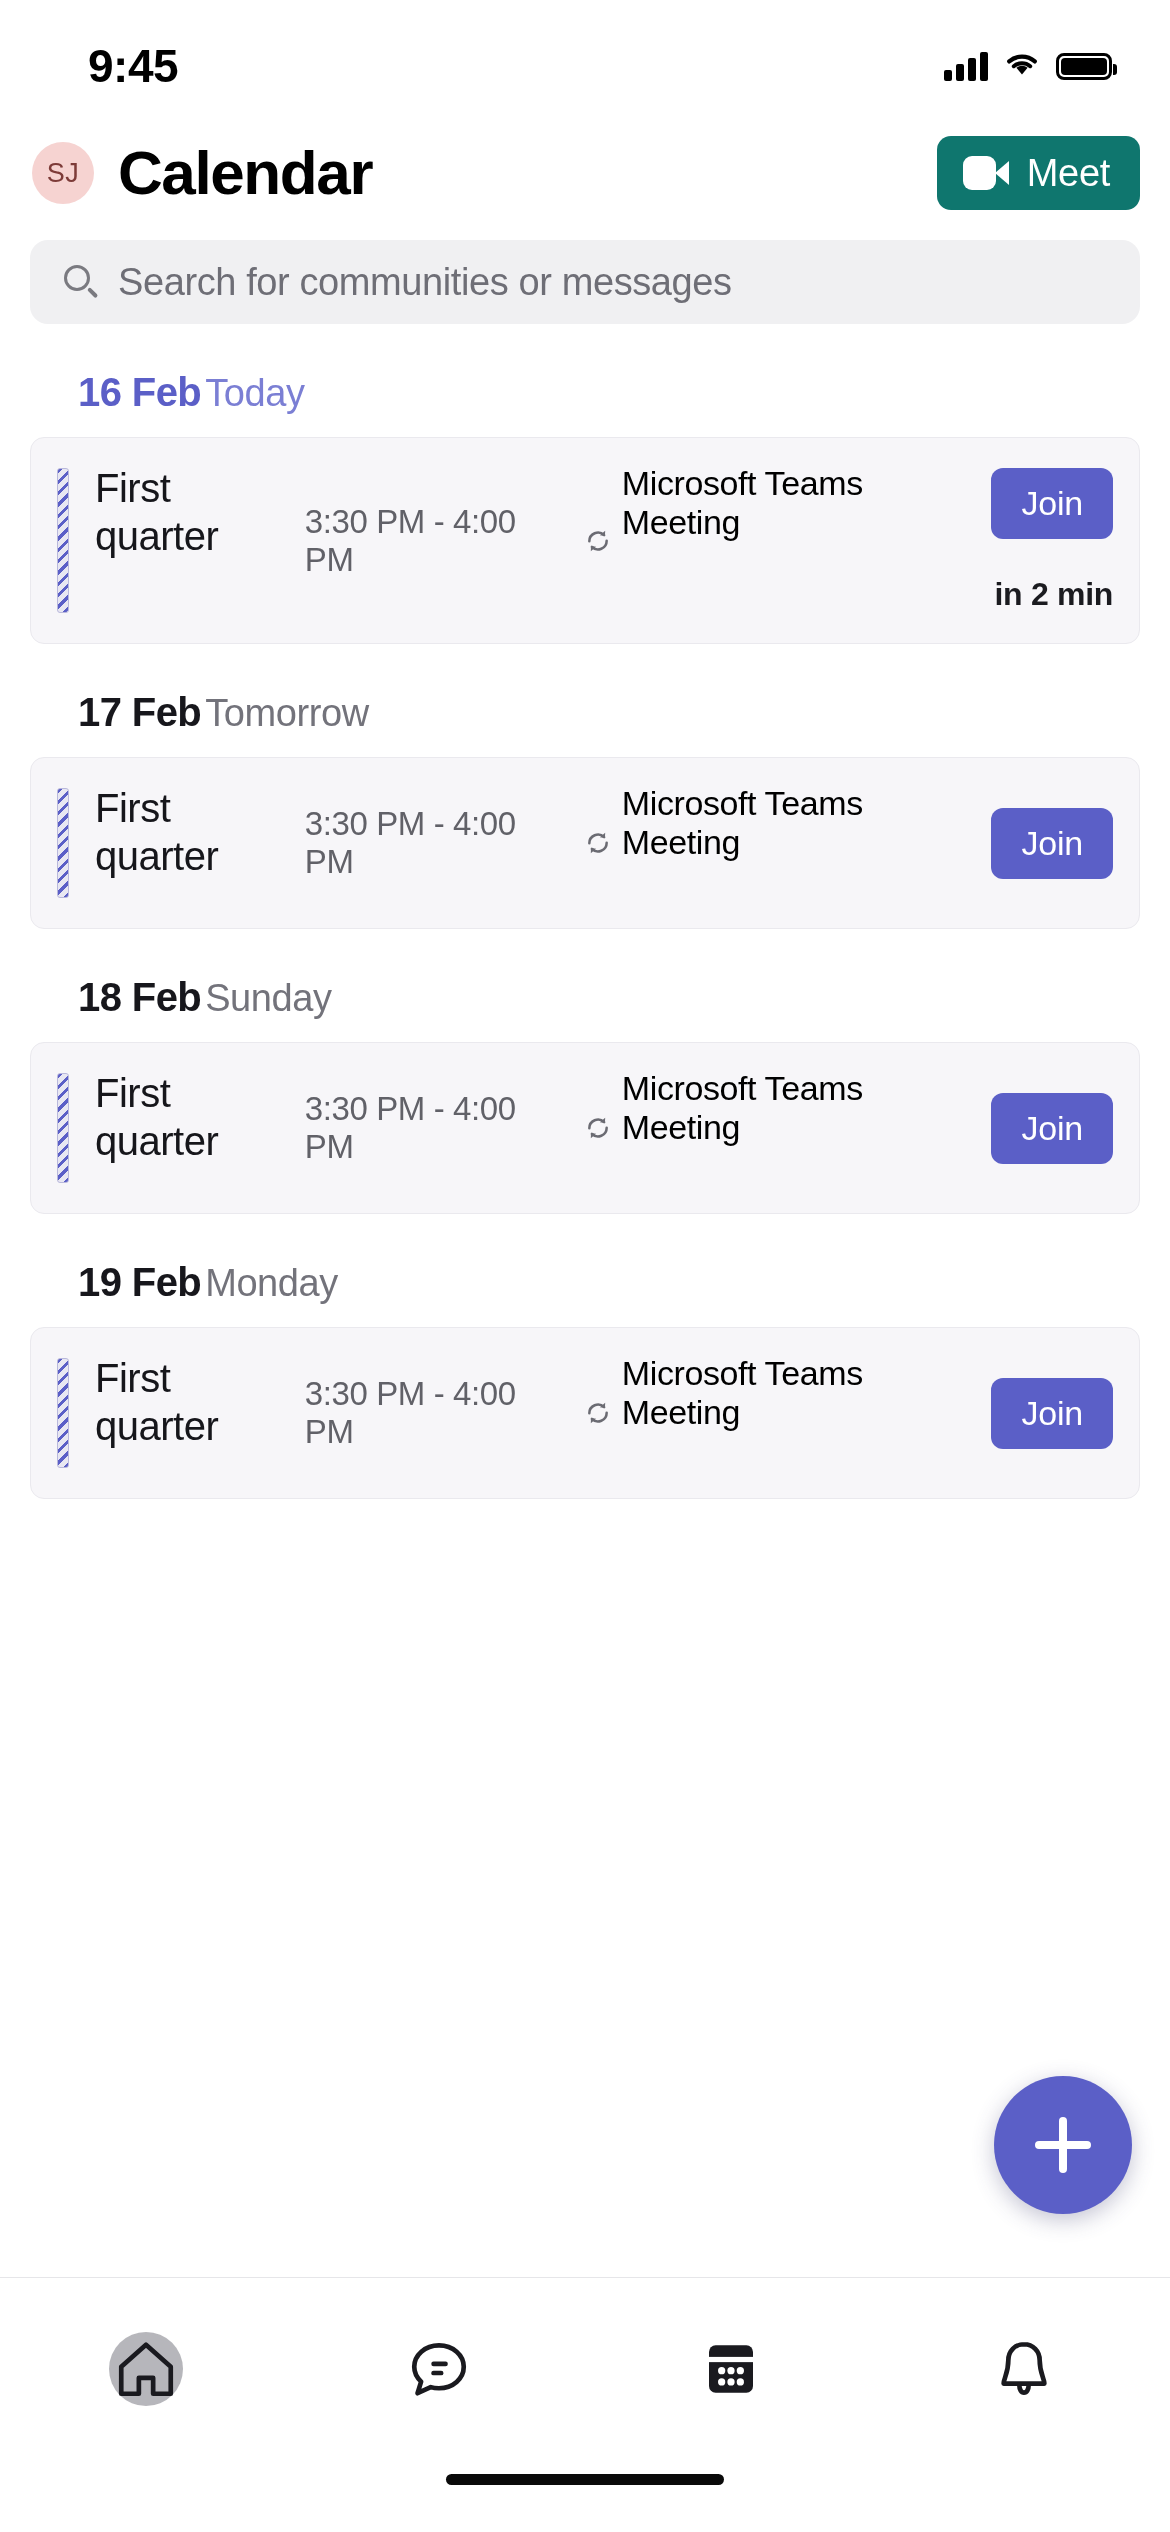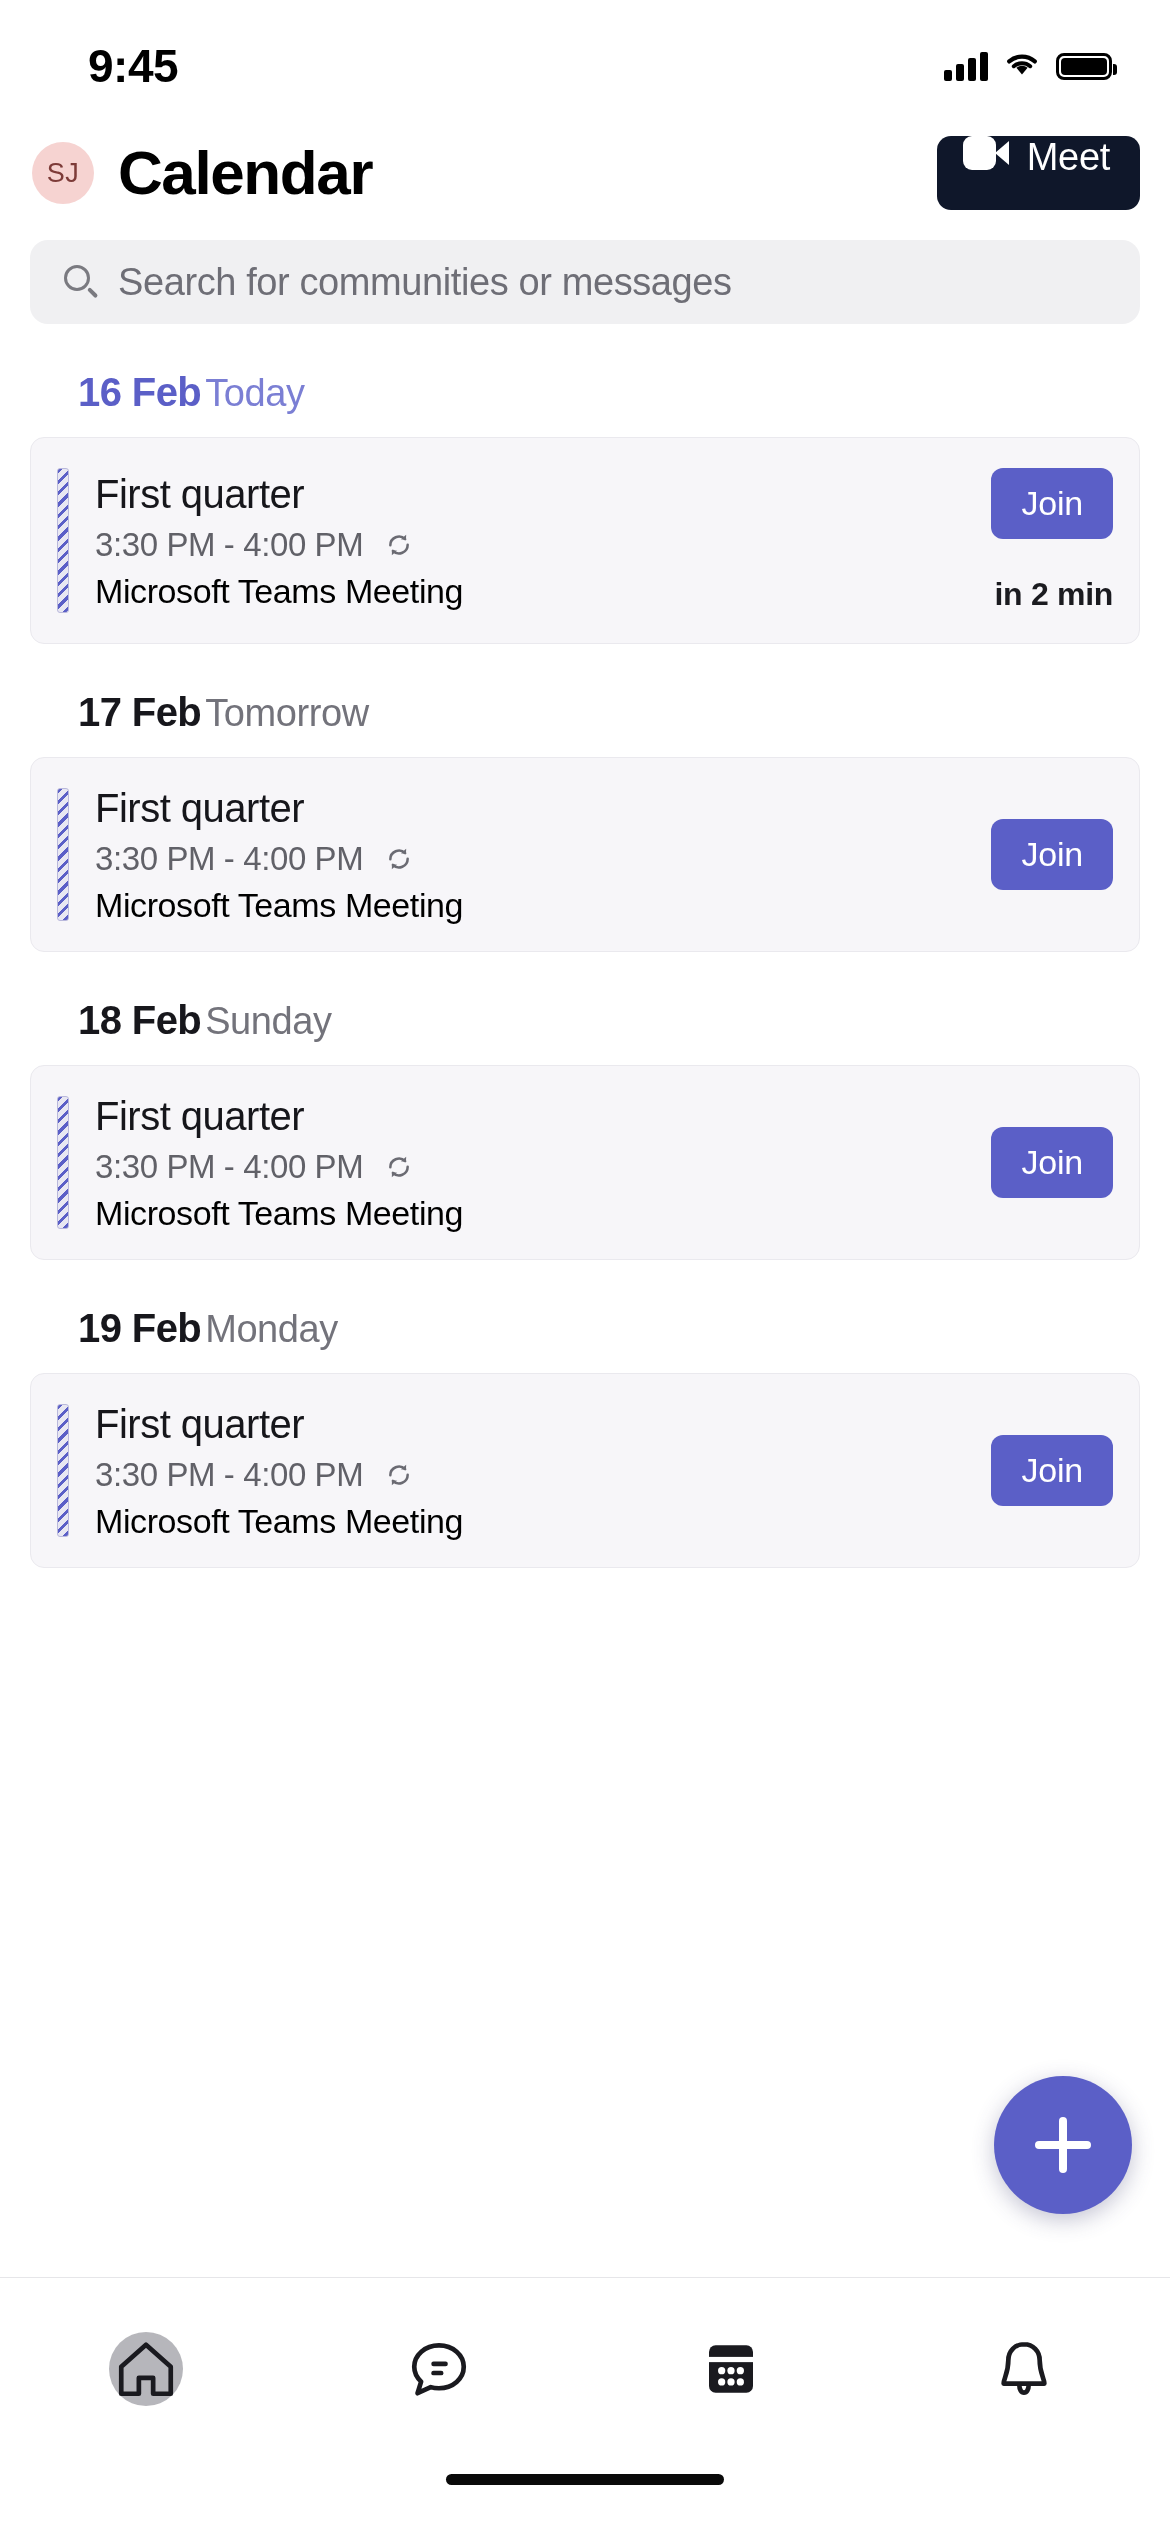--- a/index.html
+++ b/index.html
@@ -73,24 +73,24 @@
   }
   .page-title {
     font-size:62px;
     font-weight:700;
     color:#000;
     letter-spacing:-1.4px;
     flex:1 1 auto;
     line-height:1;
   }
   .meet-btn {
-    background:#0f172a;
+    background:#0f766e;
     border-radius:14px;
     height:74px;
-    display:flex; 
+    display:flex; align-items:center;
     gap:18px;
     padding:0 30px 0 26px;
     flex:0 0 auto;
     border:none;
     cursor:pointer;
   }
   .meet-btn .cam {
     width:46px; height:34px; position:relative; flex:0 0 auto;
   }
   .meet-btn .cam .body {
@@ -166,21 +166,21 @@
     margin:4px 26px 4px 26px;
     border-radius:3px;
     flex:0 0 auto;
     background:repeating-linear-gradient(
       135deg,
       #5B5FC7 0px, #5B5FC7 3px,
       #E8E7F2 3px, #E8E7F2 8px
     );
     border:1px solid #B9B8DC;
   }
-  .card-main { flex:1 1 auto; display:flex; flex-direction:column; justify-content:center; gap:8px; }
+  .card-main { flex:1 1 auto; display:flex; justify-content:center; gap:8px; }
   .ev-title { font-size:40px; color:#16161B; letter-spacing:-0.5px; line-height:1.2; }
   .ev-time-row { display:flex; align-items:center; gap:20px; }
   .ev-time { font-size:33px; color:#616168; letter-spacing:-0.4px; }
   .recur {
     width:32px; height:32px; position:relative; flex:0 0 auto;
   }
   .recur svg { display:block; width:32px; height:32px; }
   .ev-sub { font-size:34px; color:#000000; letter-spacing:-0.4px; }
 
   .card-right {

